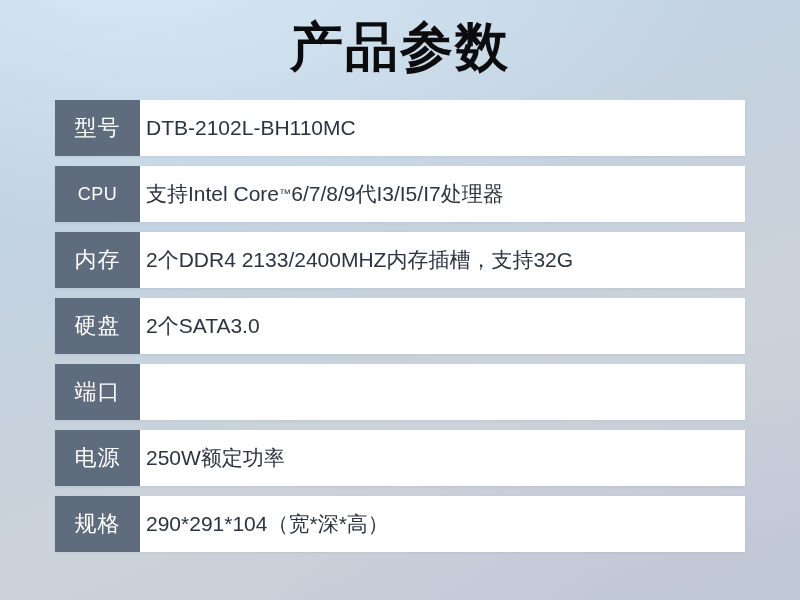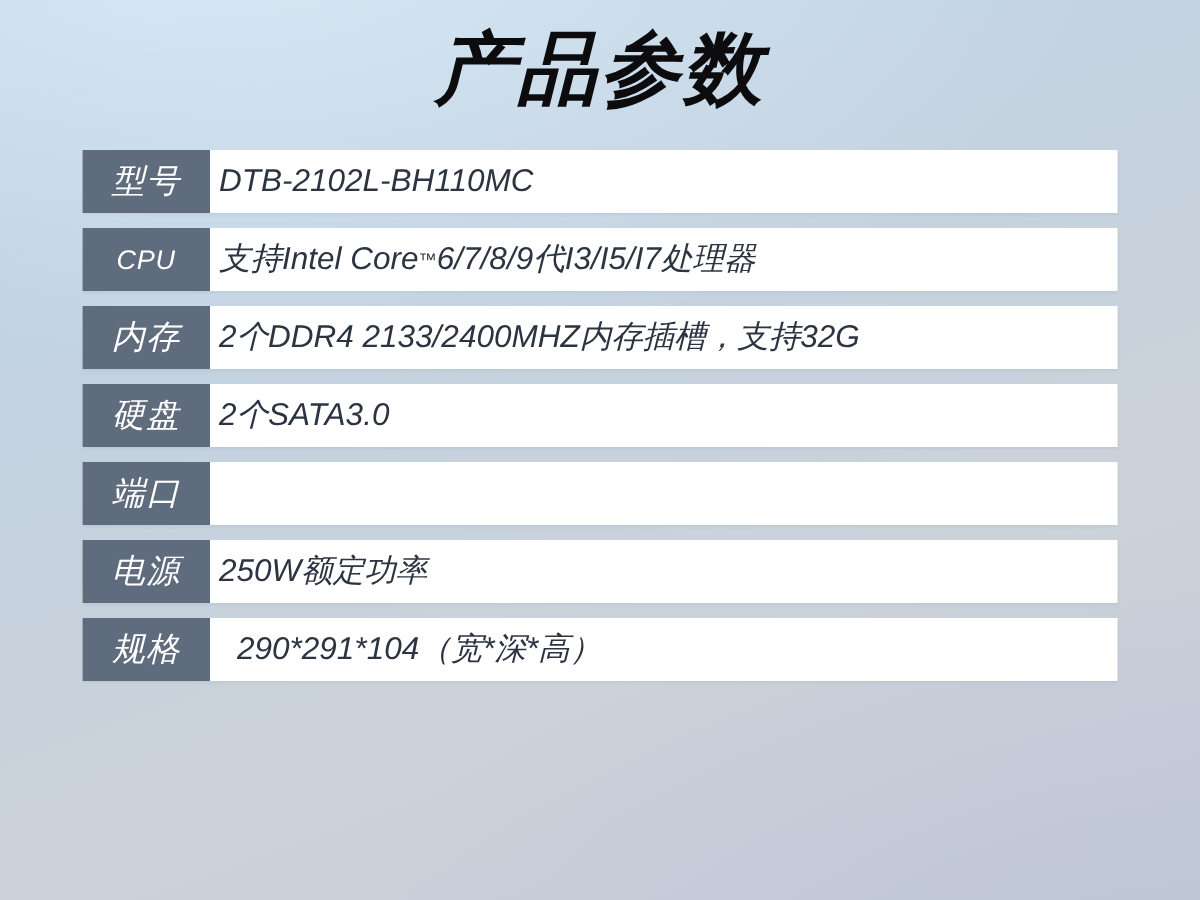--- a/index.html
+++ b/index.html
@@ -20,21 +20,20 @@
     box-sizing: border-box;
     background:
       linear-gradient(160deg,
         #bcd3e7 0%,
         #bfd2e3 18%,
         #c3d2e0 34%,
         #c8d2dc 52%,
         #ccd2da 68%,
         #c9cfda 82%,
         #c5cbd8 100%);
-    font-style: italic;
   }
 
   
   #page::before {
     content: "";
     position: absolute;
     inset: 0;
     background:
       radial-gradient(140% 90% at 18% -8%, rgba(226,240,250,0.75) 0%, rgba(226,240,250,0.0) 55%),
       radial-gradient(120% 80% at 100% 110%, rgba(175,185,202,0.35) 0%, rgba(175,185,202,0) 60%);
@@ -60,29 +59,28 @@
     position: absolute;
     left: 55px;
     top: 100px;
     width: 690px;
     z-index: 2;
   }
 
   .spec-row {
     display: flex;
     align-items: stretch;
-    height: 42px;
+    height: 56px;
     margin-bottom: 10px;
     background: #ffffff;
     box-shadow: 0 1px 2px rgba(90,100,118,0.10);
   }
 
   .spec-row:last-child {
     margin-bottom: 0;
-    gap: 12px;
   }
 
   .spec-label {
     flex: 0 0 85px;
     width: 85px;
     background: #5f6c7d;
     color: #ffffff;
     display: flex;
     align-items: center;
     justify-content: center;

